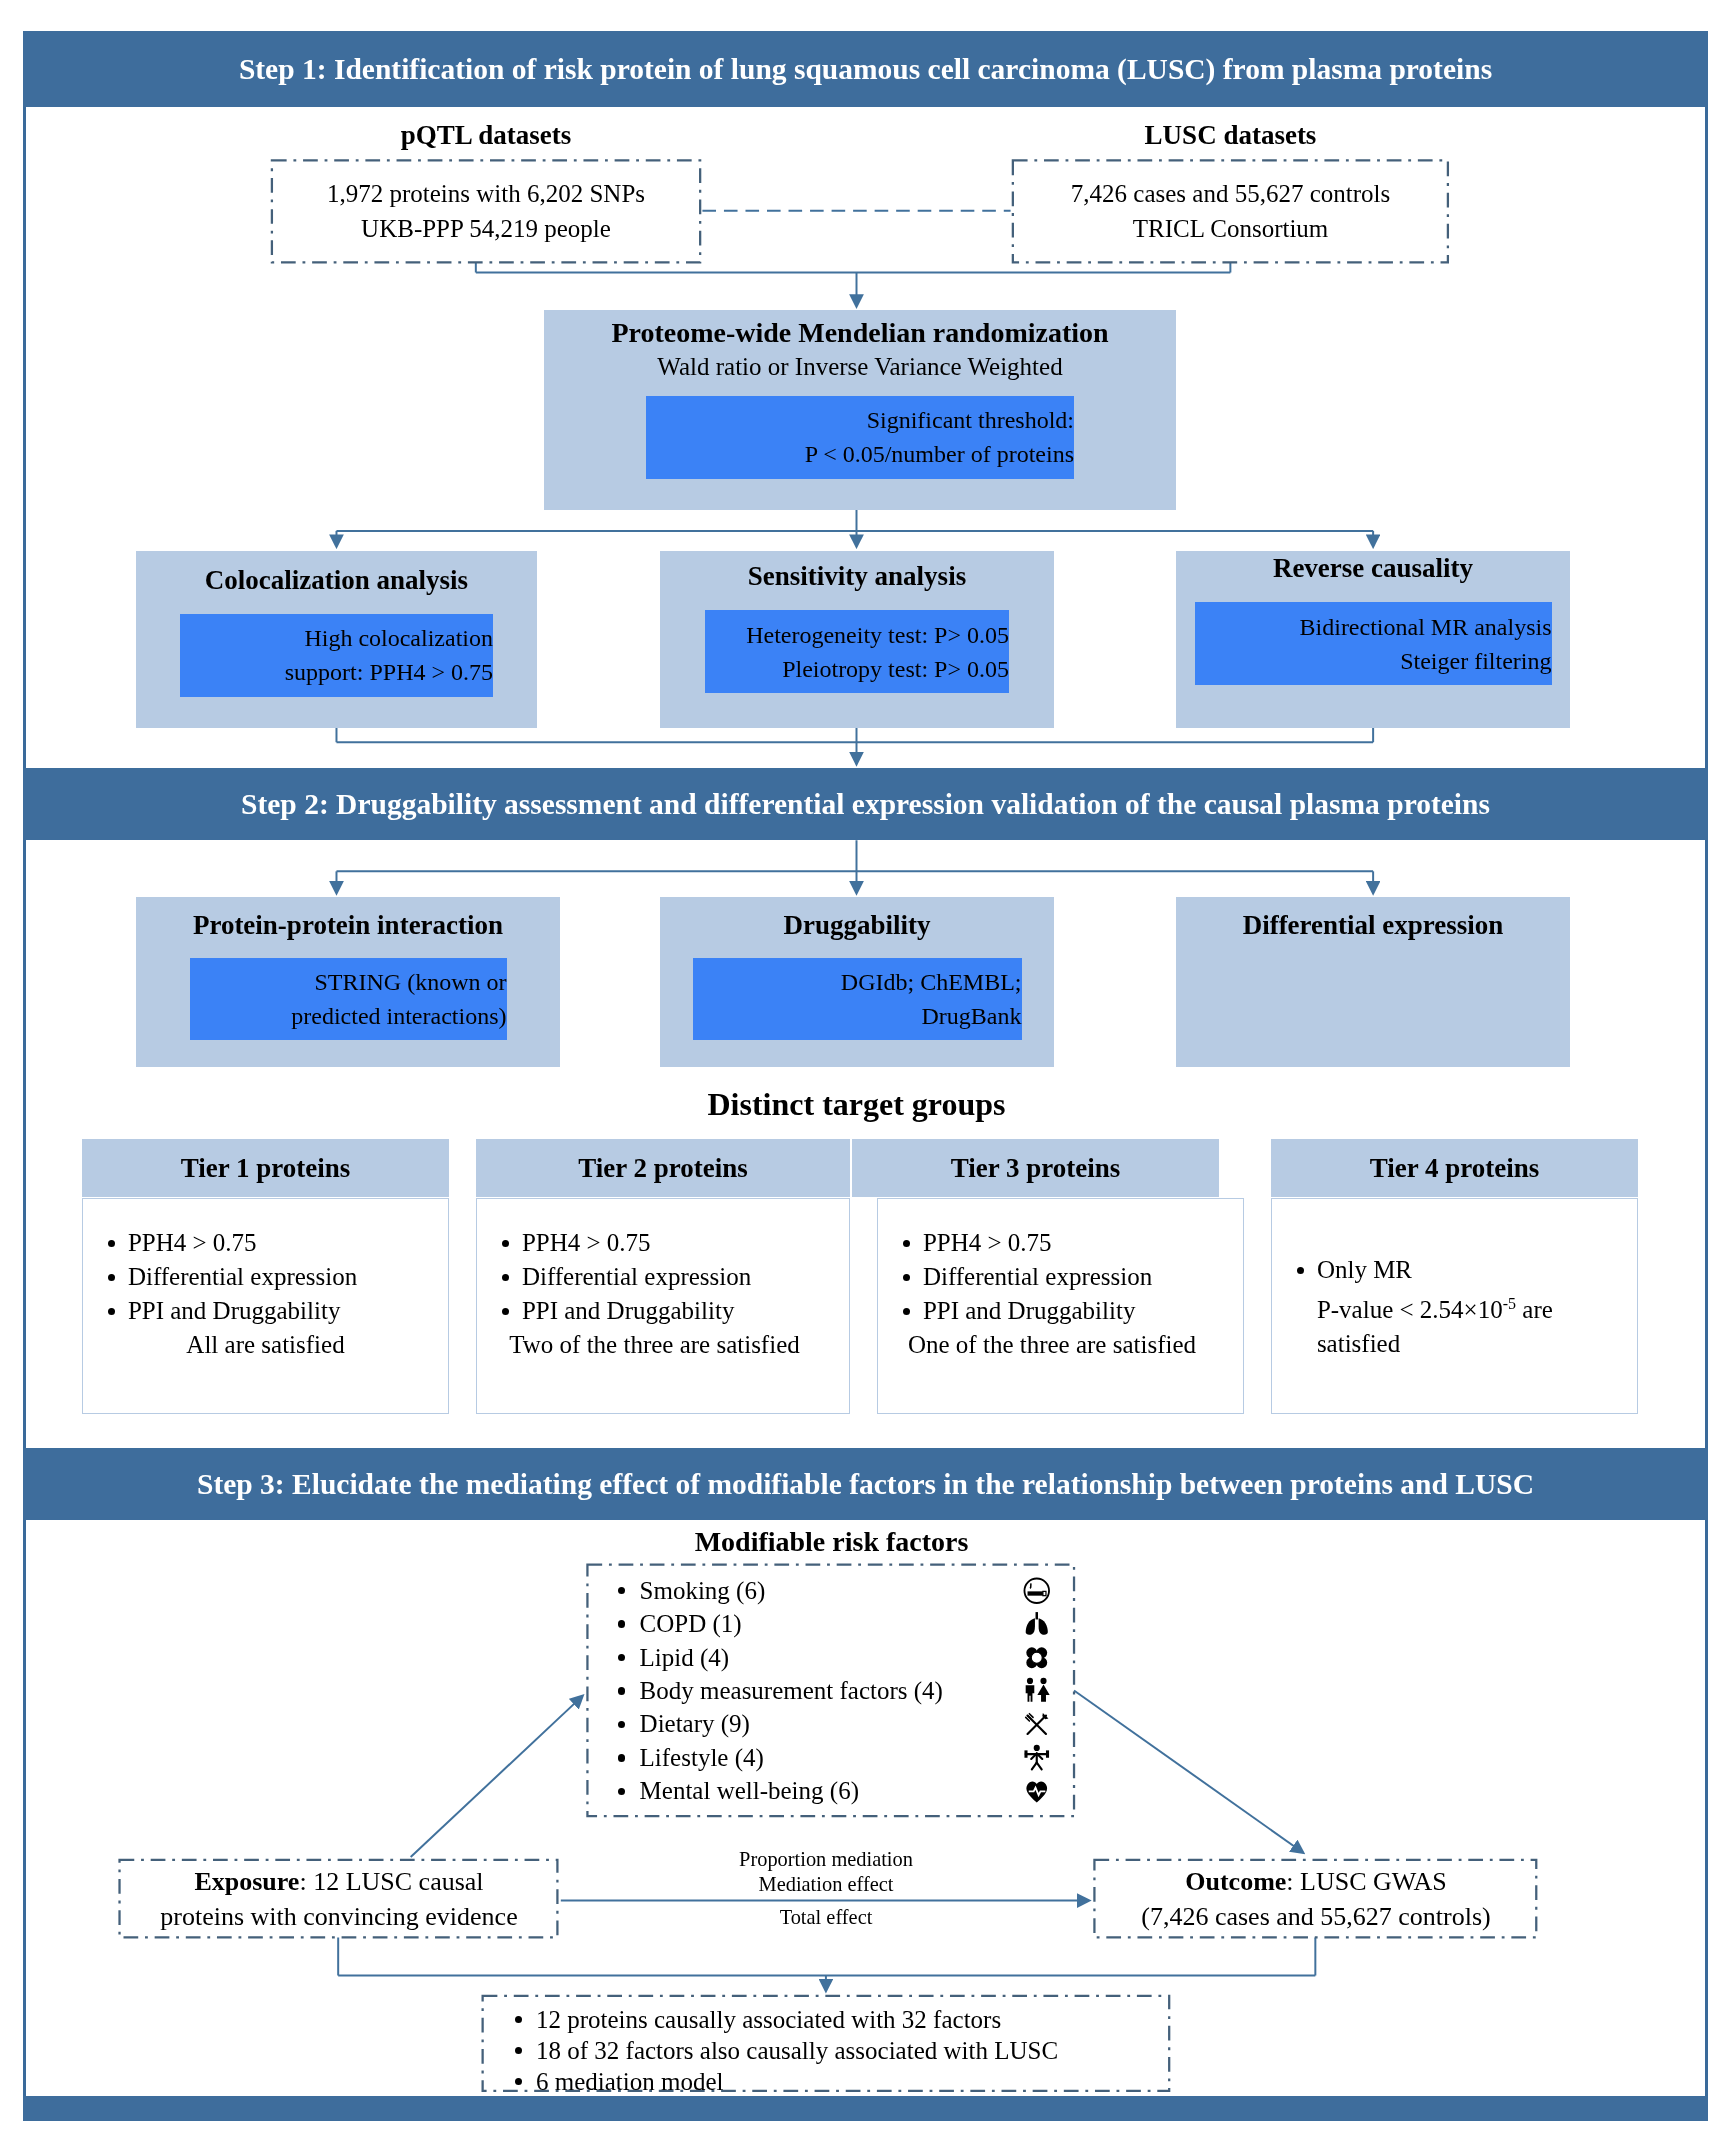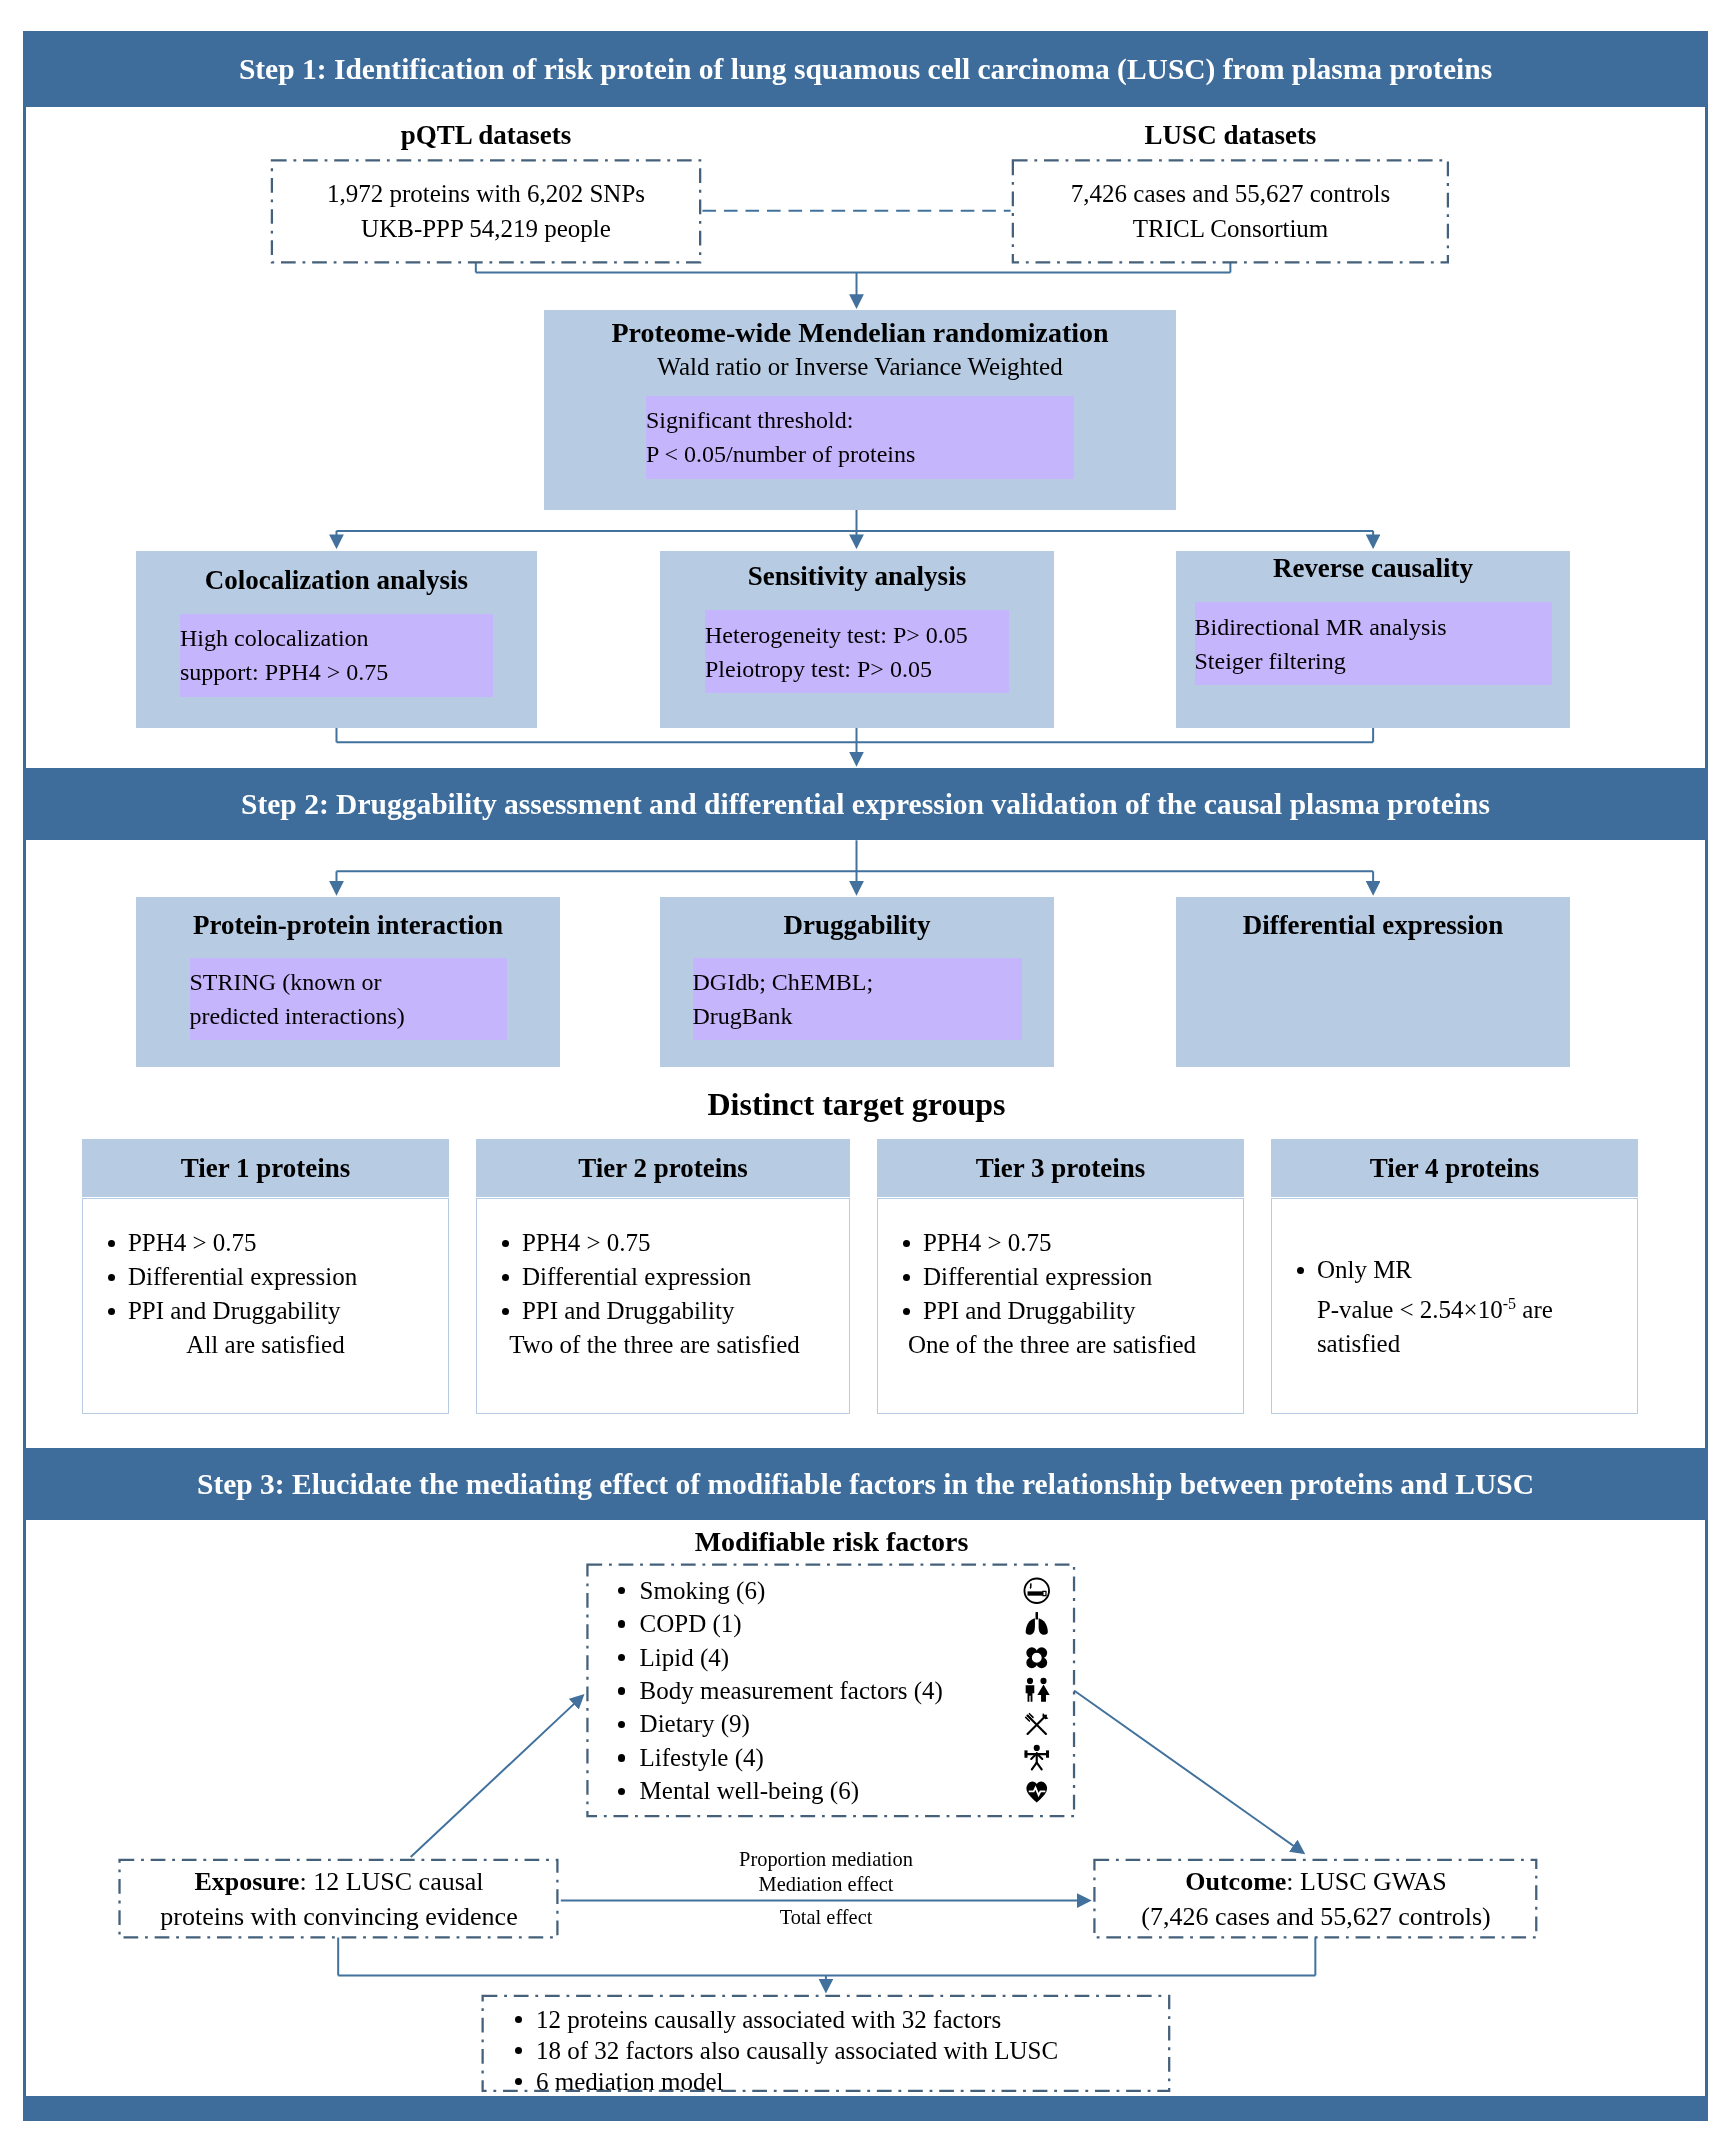--- a/index.html
+++ b/index.html
@@ -5,21 +5,21 @@
   html,body { margin:0; padding:0; background:#ffffff; }
   .page { position:relative; width:1730px; height:2129px; background:#fff;
           font-family:"Liberation Serif","DejaVu Serif",serif; color:#000; overflow:hidden; }
   .abs { position:absolute; box-sizing:border-box; }
   .overlay { position:absolute; left:0; top:0; z-index:1; pointer-events:none; }
   .z2 { z-index:2; }
   .band { background:#3e6d9c; color:#fff; font-weight:bold; font-size:29.5px;
           display:flex; align-items:center; justify-content:center; text-align:center; }
   .bluebox { background:#b7cbe3; }
   .boxtitle { font-weight:bold; font-size:27px; text-align:center; }
-  .inner { background:#c4b5fd; display:flex; flex-direction:column; align-items:flex-start;
+  .inner { background:#3b82f6; display:flex; flex-direction:column; align-items:flex-end;
            justify-content:center; font-size:24px; line-height:34px; text-align:center; }
   .dsbox { display:flex; flex-direction:column; align-items:center; justify-content:center;
            font-size:25px; line-height:35px; text-align:center; }
   .dslabel { font-weight:bold; font-size:27px; text-align:center; }
   .tier-head { display:flex; align-items:center; justify-content:center;
                font-weight:bold; font-size:27px; }
   .tier-body { background:#fff; border:1.1px solid #b7cbe3; font-size:25px; padding:27px 8px 0 25px; }
   .trow { display:flex; align-items:flex-start; line-height:34px; }
   .trow .dot { margin-top:13.6px; margin-right:12.5px; }
   .dot { width:7.4px; height:7.4px; border-radius:50%; background:#000; flex:0 0 7.4px; display:inline-block; }
@@ -182,21 +182,21 @@
         <span class="dot"></span>
         <span>Differential expression</span>
       </div>
     <div class="trow">
         <span class="dot"></span>
         <span>PPI and Druggability</span>
       </div>
     <div class="tnote" style="margin-left:-17px;">Two of the three are satisfied</div>
   </div>
 
-  <div class="abs bluebox tier-head z2" style="left:877px; top:1139px; width:367px; height:58px;">Tier 3 proteins</div>
+  <div class="abs bluebox tier-head z2" style="left:852px; top:1139px; width:367px; height:58px;">Tier 3 proteins</div>
   <div class="abs tier-body z2" style="left:877px; top:1198px; width:367px; height:216px;">
     <div class="trow">
         <span class="dot"></span>
         <span>PPH4 &gt; 0.75</span>
       </div>
     <div class="trow">
         <span class="dot"></span>
         <span>Differential expression</span>
       </div>
     <div class="trow">

